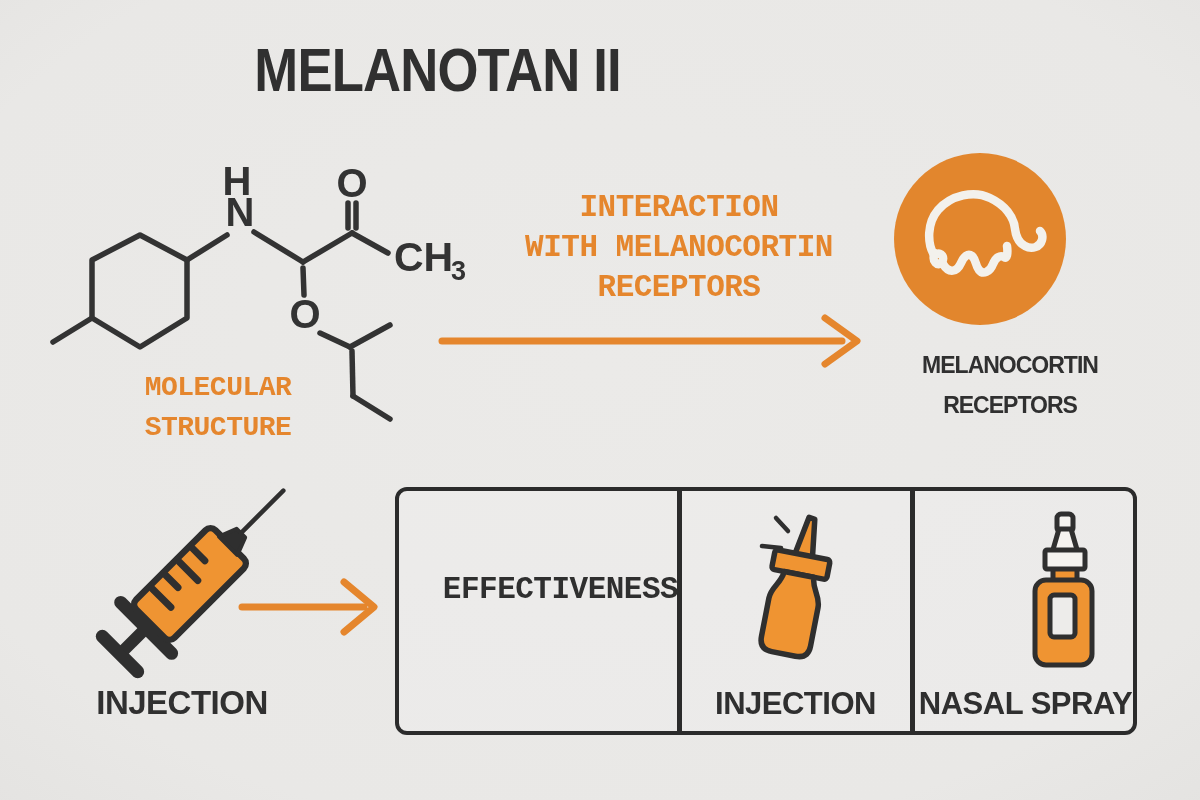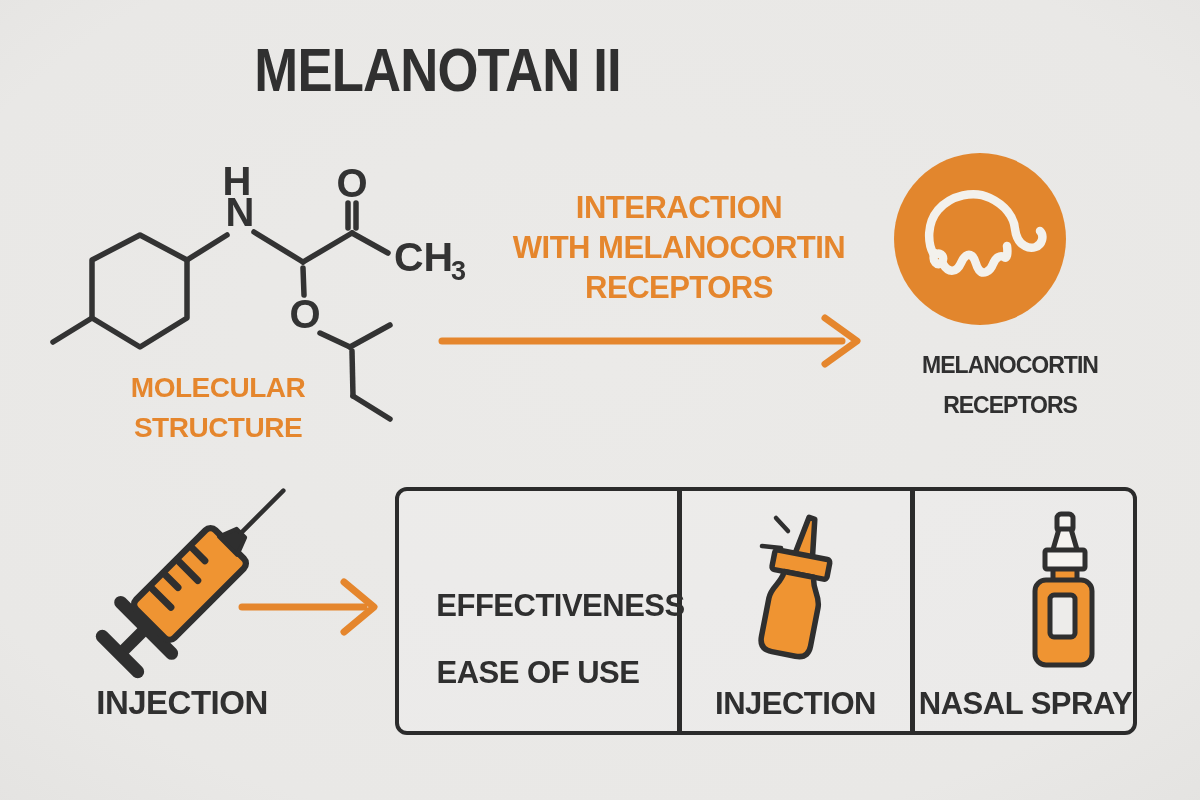--- a/index.html
+++ b/index.html
@@ -12,21 +12,21 @@
     color:#303030;
   }
   .abs{position:absolute;}
   .lbl{
     font-weight:700;
     text-align:center;
     white-space:pre-line;
     letter-spacing:-0.5px;
     line-height:40px;
   }
-  .orange{color:#e5862d;}
+  .orange{color:#e5862d;font-family:Liberation Mono, monospace;}
   .dark{color:#303030;}
 
   
   .title-wrap{left:222px;top:34px;width:600px;}
   .title{
     display:inline-block;
     font-size:62px;font-weight:700;letter-spacing:-1px;
     transform:scaleX(0.85);transform-origin:center;
     color:#303030;white-space:nowrap;
   }
@@ -47,21 +47,21 @@
   .cmp-table{
     left:395px;top:487px;width:742px;height:248px;
     box-sizing:border-box;
     border:4px solid #2b2b2b;border-radius:12px;
     background:rgba(255,255,255,0.12);
   }
   .divider{position:absolute;top:0;bottom:0;width:4.5px;background:#2b2b2b;}
   .divider.d1{left:278px;}
   .divider.d2{left:511px;}
   .cell-text{position:absolute;font-weight:700;text-align:center;letter-spacing:-0.5px;font-size:31px;color:#2f2f2f;white-space:nowrap;}
-  .crit1{left:0;width:323px;top:97px;}
+  .crit1{left:0;width:323px;top:81px;font-family:Liberation Mono, monospace;}
   .crit2{left:0;width:278px;top:164px;}
   .col1{left:282px;width:229px;top:195px;}
   .col2{left:515px;width:223px;top:195px;}
 
   svg{display:block;}
 </style>
 </head>
 <body>
 
 <div class="canvas">
@@ -164,21 +164,20 @@
     <g stroke="#e5862d" stroke-width="7" stroke-linecap="round" stroke-linejoin="round" fill="none">
       <line x1="10" y1="35" x2="132" y2="35"></line>
       <polyline points="112,10 142,35 112,60"></polyline>
     </g>
   </svg>
 
   <div class="abs cmp-table">
     <div class="divider d1"></div>
     <div class="divider d2"></div>
     <div class="cell-text crit1">EFFECTIVENESS</div>
-    <div class="cell-text crit2">EASE OF USE</div>
     <div class="cell-text col1">INJECTION</div>
     <div class="cell-text col2">NASAL SPRAY</div>
   </div>
 
   <svg class="abs" style="left:730px;top:495px;" width="140" height="190" viewBox="0 0 140 190">
 
     <g stroke="#2f2f2f" stroke-width="4.5" stroke-linecap="round">
       <line x1="46" y1="23" x2="58" y2="36"></line>
       <line x1="32" y1="51" x2="51" y2="53"></line>
     </g>

